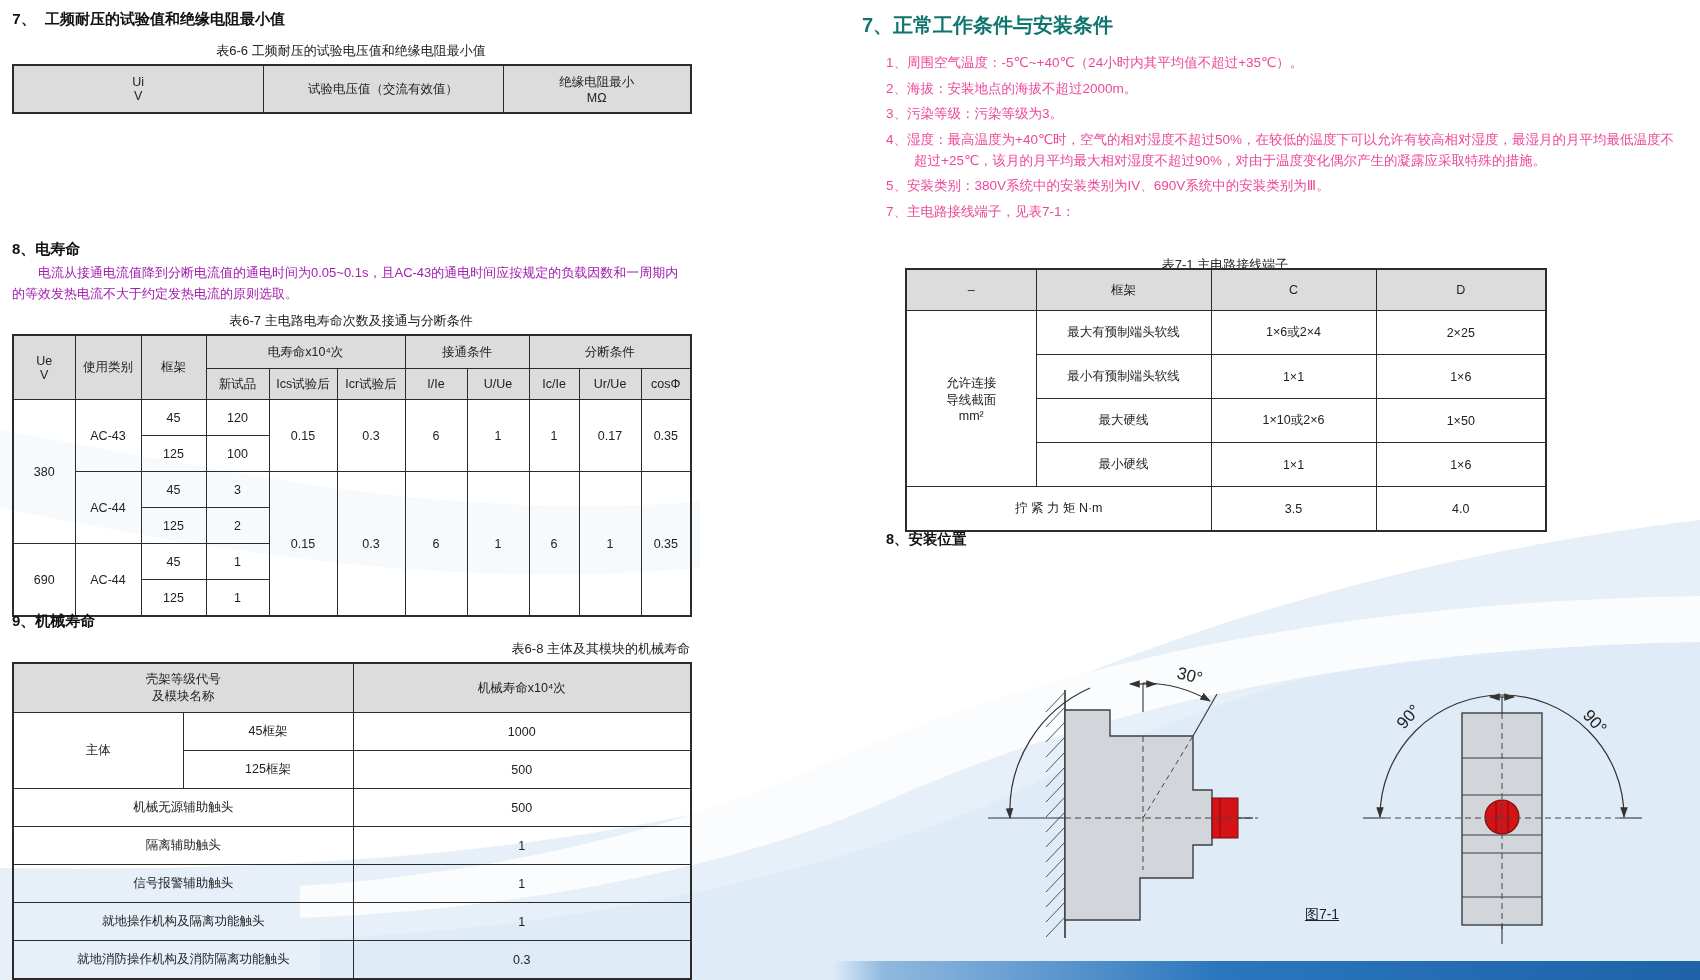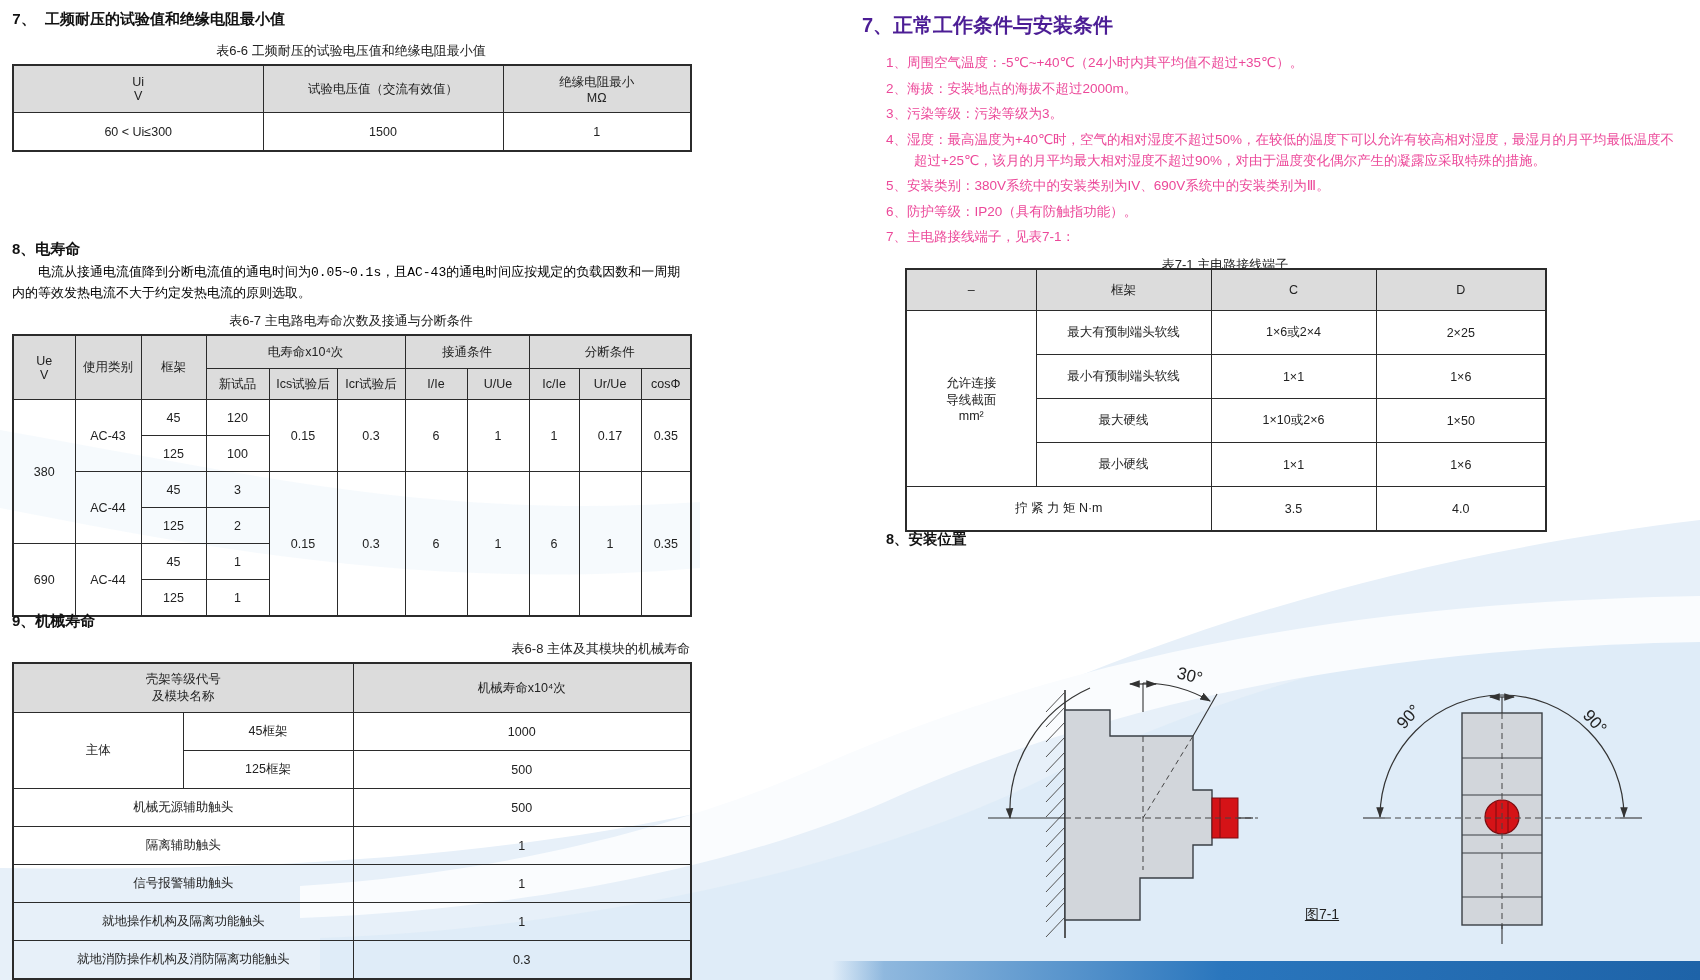--- a/index.html
+++ b/index.html
@@ -4,23 +4,23 @@
 <style>
   html,body{margin:0;padding:0;}
   body{
     width:1700px;height:980px;position:relative;overflow:hidden;
     background:#ffffff;color:#1a1a1a;
     font-family:"Liberation Sans","DejaVu Sans",sans-serif;
   }
   .bg{position:absolute;left:0;top:0;width:1700px;height:980px;z-index:0;}
   .abs{position:absolute;z-index:2;}
   .h-black{font-weight:bold;font-size:15px;color:#111;}
-  .h-blue{font-weight:bold;font-size:20px;color:#4c1d95;}
+  .h-blue{font-weight:bold;font-size:20px;color:#0f766e;}
   .caption{font-size:13px;text-align:center;color:#222;}
-  .para{font-size:13px;line-height:21px;text-indent:2em;color:#000000;font-family:Liberation Mono, monospace;}
+  .para{font-size:13px;line-height:21px;text-indent:2em;color:#a21caf;}
   table.t{border-collapse:collapse;table-layout:fixed;z-index:2;position:absolute;background:transparent;}
   table.t th,table.t td{
     border:1px solid #2b2b2b;text-align:center;vertical-align:middle;
     font-size:12.5px;font-weight:normal;padding:2px 3px;color:#222;
     overflow:hidden;
   }
   table.t{border:2px solid #2b2b2b;}
   table.t th{background:#dcdcdc;}
   .pre{white-space:pre-line;}
   .t66 td{height:33px;background:transparent;}
@@ -63,25 +63,20 @@
       <col style="width:188px">
     </colgroup>
   <tbody>
       <tr class="hr">
     <th class="pre">Ui
 V</th>
     <th>试验电压值（交流有效值）</th>
     <th class="pre">绝缘电阻最小
 MΩ</th>
   </tr>
-  <tr>
-    <td>60 &lt; Ui≤300</td>
-    <td>1500</td>
-    <td>1</td>
-  </tr>
 </tbody>
   </table>
 
 <div class="abs h-black" style="left:12px;top:240px;">8、电寿命</div>
 <div class="abs para" style="left:12px;top:262px;width:678px;">电流从接通电流值降到分断电流值的通电时间为0.05~0.1s，且AC-43的通电时间应按规定的负载因数和一周期内的等效发热电流不大于约定发热电流的原则选取。</div>
 
 <div class="abs caption" style="left:12px;top:312px;width:678px;">表6-7 主电路电寿命次数及接通与分断条件</div>
 
 <table class="t t67" style="left:12px;top:334px;width:678px;">
   <colgroup>
@@ -211,21 +206,20 @@
   </table>
 
 <div class="abs h-blue" style="left:862px;top:12px;">7、正常工作条件与安装条件</div>
 
 <div class="abs list" style="left:886px;top:52px;">
   <div class="li">1、周围空气温度：-5℃~+40℃（24小时内其平均值不超过+35℃）。</div>
   <div class="li">2、海拔：安装地点的海拔不超过2000m。</div>
   <div class="li">3、污染等级：污染等级为3。</div>
   <div class="li">4、湿度：最高温度为+40℃时，空气的相对湿度不超过50%，在较低的温度下可以允许有较高相对湿度，最湿月的月平均最低温度不超过+25℃，该月的月平均最大相对湿度不超过90%，对由于温度变化偶尔产生的凝露应采取特殊的措施。</div>
   <div class="li">5、安装类别：380V系统中的安装类别为IV、690V系统中的安装类别为Ⅲ。</div>
-  <div class="li">6、防护等级：IP20（具有防触指功能）。</div>
   <div class="li">7、主电路接线端子，见表7-1：</div>
 </div>
 
 <div class="abs caption" style="left:905px;top:256px;width:640px;">表7-1 主电路接线端子</div>
 
 <table class="t t71" style="left:905px;top:268px;width:640px;">
   <colgroup>
       <col style="width:130px">
       <col style="width:175px">
       <col style="width:165px">

